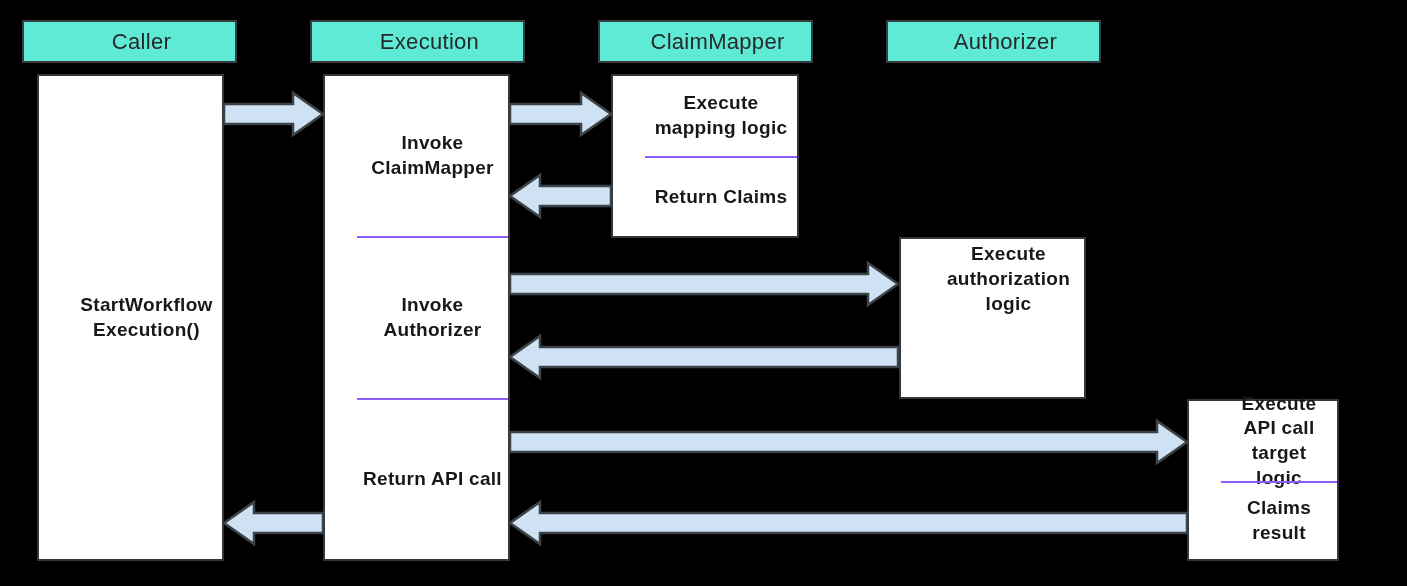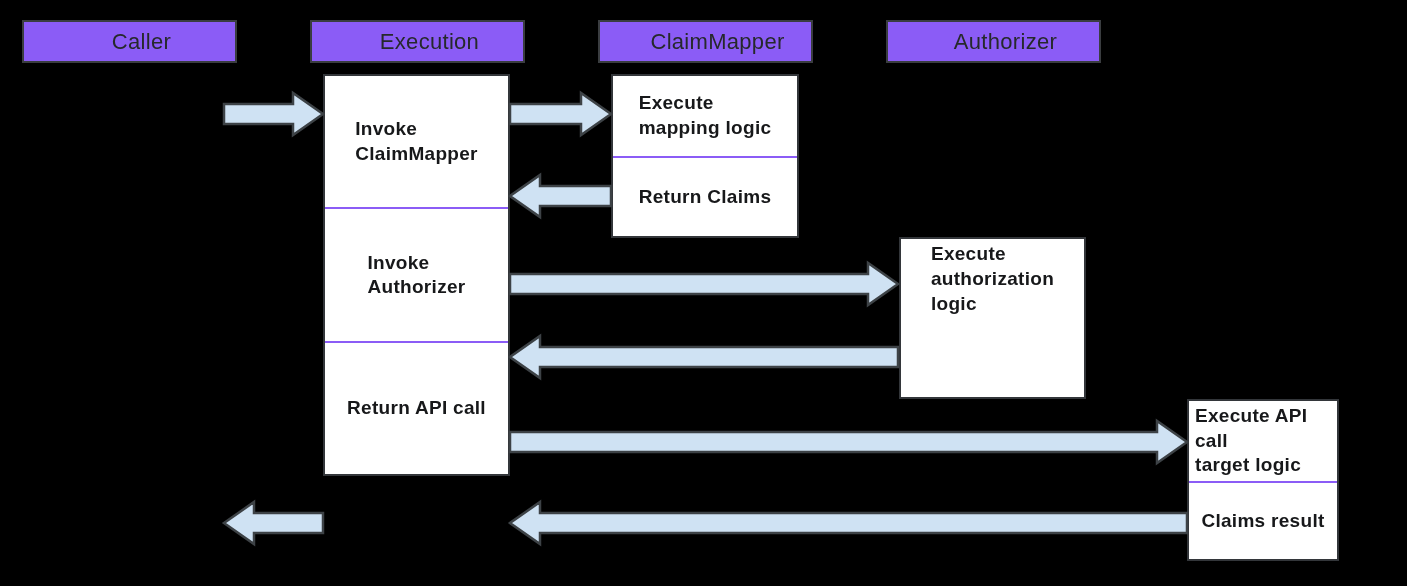--- a/index.html
+++ b/index.html
@@ -5,36 +5,37 @@
   html,body{margin:0;padding:0;background:#000;}
   .stage{
     position:relative;
     width:1407px;height:586px;
     background:#000000;
     font-family:"Liberation Sans","DejaVu Sans",sans-serif;
     overflow:hidden;
   }
   .hdr{
     position:absolute;top:20px;height:43px;width:215px;
-    background:#8b5cf6;border:2px solid #3a3d40;
+    background:#5eead4;border:2px solid #3a3d40;
     box-sizing:border-box;
     display:flex;align-items:center;justify-content:center;
     font-size:22px;color:#26292b;letter-spacing:0.3px;padding-left:24px;
   }
   .abox{
     position:absolute;background:#ffffff;border:2px solid #33363a;
     box-sizing:border-box;display:flex;flex-direction:column;
   }
   .sect{
     box-sizing:border-box;
     display:flex;align-items:center;justify-content:center;
-    white-space:pre-line;
+    text-align:center;white-space:pre-line;
     font-size:19px;font-weight:bold;color:#17181a;
     letter-spacing:0.3px;line-height:1.3;
     padding:10px 6px;
+    margin-left:32px;
   }
   .sect + .sect{border-top:2px solid #8b5cf6;}
   .arrows{position:absolute;left:0;top:0;width:1407px;height:586px;pointer-events:none;}
   .arrows polygon{fill:#cfe2f3;stroke:#3d4246;stroke-width:2.5;stroke-linejoin:miter;}
 </style>
 </head>
 <body>
 
 <div class="stage">
 
@@ -44,22 +45,26 @@
   <div class="hdr" style="left:310px">
       <span>Execution</span>
     </div>
   <div class="hdr" style="left:598px">
       <span>ClaimMapper</span>
     </div>
   <div class="hdr" style="left:886px">
       <span>Authorizer</span>
     </div>
 
+  <div class="abox" style="left:37px;top:74px;width:187px;height:487px">
+    <div class="sect" style="flex:1">StartWorkflow
+Execution()</div>
+  </div>
 
-  <div class="abox" style="left:323px;top:74px;width:187px;height:402px">
+  <div class="abox" style="left:323px;top:74px;width:187px;height:487px">
     <div class="sect" style="height:161px">Invoke
 ClaimMapper</div>
     <div class="sect" style="height:164px">Invoke
 Authorizer</div>
     <div class="sect" style="height:162px">Return API call</div>
   </div>
 
   <div class="abox" style="left:611px;top:74px;width:188px;height:164px">
     <div class="sect" style="height:82px">Execute
 mapping logic</div>

